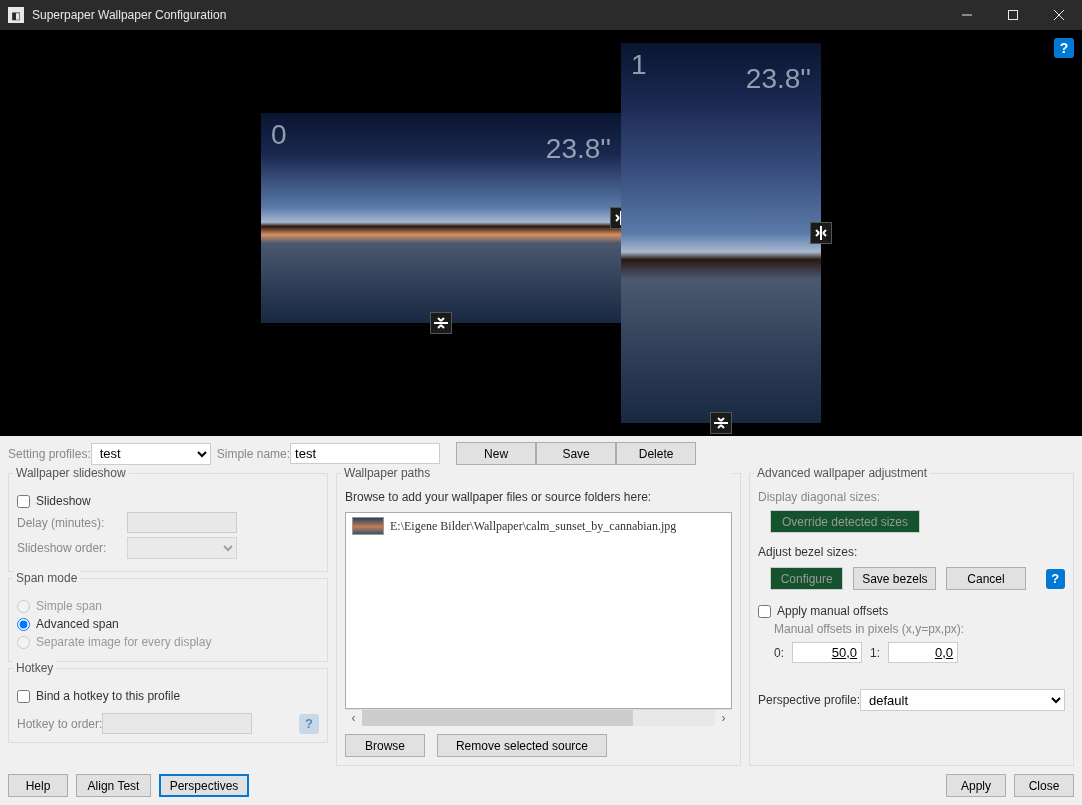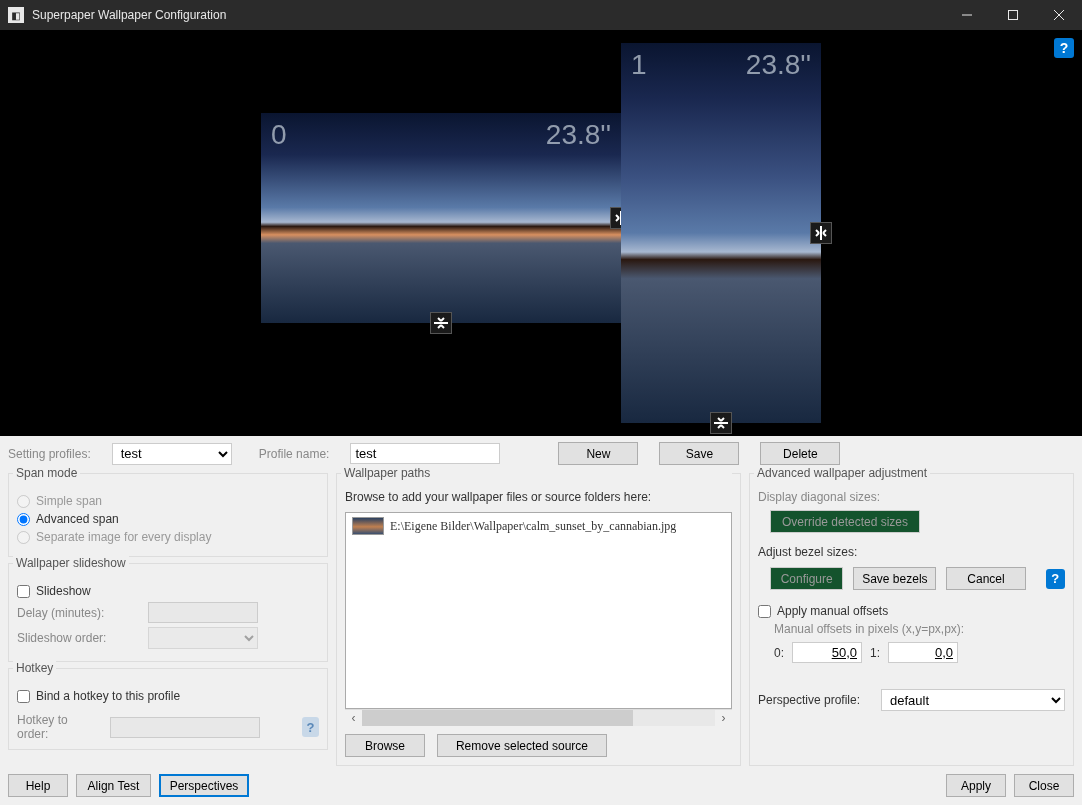--- a/index.html
+++ b/index.html
@@ -71,39 +71,39 @@
 .monitor.m0 {
   left: 0; top: 70px; width: 360px; height: 210px;
 }
 .monitor.m1 {
   left: 360px; top: 0; width: 200px; height: 380px;
   background: linear-gradient(to bottom,
     #0a1530 0%, #1a2850 15%, #3a5080 35%, #5a7aa8 50%,
     #a8b8d0 55%, #2a1810 57%, #4a5870 62%, #182840 100%);
 }
 .mon-label-id { position: absolute; top: 6px; left: 10px; }
-.mon-label-size { position: absolute; top: 6px; right: 10px; }
+.mon-label-size { position: absolute; top: 20px; right: 10px; }
 .handle {
   position: absolute;
   width: 22px; height: 22px;
   background: #1a1a1a;
   border: 1px solid #555;
   display: flex; align-items: center; justify-content: center;
   color: #fff;
 }
 .handle svg { stroke: #fff; stroke-width: 2; fill: none; }
 
 .controls {
   background: #f0f0f0;
   height: 369px;
   padding: 6px 8px 8px 8px;
   display: flex;
   flex-direction: column;
 }
-.row { display: flex; align-items: center; gap: 21px; }
+.row { display: flex; align-items: center; gap: 0; }
 .toprow { margin-bottom: 8px; }
 .lbl-gray { color: #888; }
 input[type=text], select {
   font-family: inherit; font-size: 13px;
   border: 1px solid #ccc; background: #fff;
   height: 21px; padding: 0 4px;
 }
 input[type=text][disabled] { background: #e8e8e8; color: #999; }
 select { height: 22px; }
 .btn {
@@ -237,64 +237,64 @@
   </div>
 </div>
 
 <div class="controls">
 
   <div class="row toprow">
     <span class="lbl-gray">Setting profiles:</span>
     <select style="width:120px">
       <option>test</option>
     </select>
-    <span class="lbl-gray" style="margin-left:6px">Profile name:</span>
+    <span class="lbl-gray" style="margin-left:6px">Simple name:</span>
     <input type="text" style="width: 150px;" value="test">
     <span style="width:16px"></span>
     <button class="btn" style="width:80px">New</button>
     <button class="btn" style="width:80px">Save</button>
     <button class="btn" style="width:80px">Delete</button>
   </div>
 
   <div class="columns">
 
     <div class="col-left">
+      <div class="group">
+        <div class="group-head">Wallpaper slideshow</div>
+        <div class="group-body">
+          <label class="check-row">
+              <input type="checkbox" style="">
+              <span>Slideshow</span>
+            </label>
+          <div class="row" style="margin:4px 0">
+            <span class="lbl-gray" style="width:110px">Delay (minutes):</span>
+            <input type="text" disabled="" style="width: 110px;">
+          </div>
+          <div class="row" style="margin:4px 0">
+            <span class="lbl-gray" style="width:110px">Slideshow order:</span>
+            <select disabled="" style="width:110px;background:#e8e8e8"></select>
+          </div>
+        </div>
+      </div>
+
       <div class="group">
         <div class="group-head">Span mode</div>
         <div class="group-body">
           <label class="radio-row">
               <input type="radio" disabled="" style="">
               <span class="disabled-text">Simple span</span>
             </label>
           <label class="radio-row">
               <input type="radio" checked="" style="">
               <span>Advanced span</span>
             </label>
           <label class="radio-row">
               <input type="radio" disabled="" style="">
               <span class="disabled-text">Separate image for every display</span>
             </label>
-        </div>
-      </div>
-
-      <div class="group">
-        <div class="group-head">Wallpaper slideshow</div>
-        <div class="group-body">
-          <label class="check-row">
-              <input type="checkbox" style="">
-              <span>Slideshow</span>
-            </label>
-          <div class="row" style="margin:4px 0">
-            <span class="lbl-gray" style="width:110px">Delay (minutes):</span>
-            <input type="text" disabled="" style="width: 110px;">
-          </div>
-          <div class="row" style="margin:4px 0">
-            <span class="lbl-gray" style="width:110px">Slideshow order:</span>
-            <select disabled="" style="width:110px;background:#e8e8e8"></select>
-          </div>
         </div>
       </div>
 
       <div class="group">
         <div class="group-head">Hotkey</div>
         <div class="group-body">
           <label class="check-row">
               <input type="checkbox" style="">
               <span>Bind a hotkey to this profile</span>
             </label>

